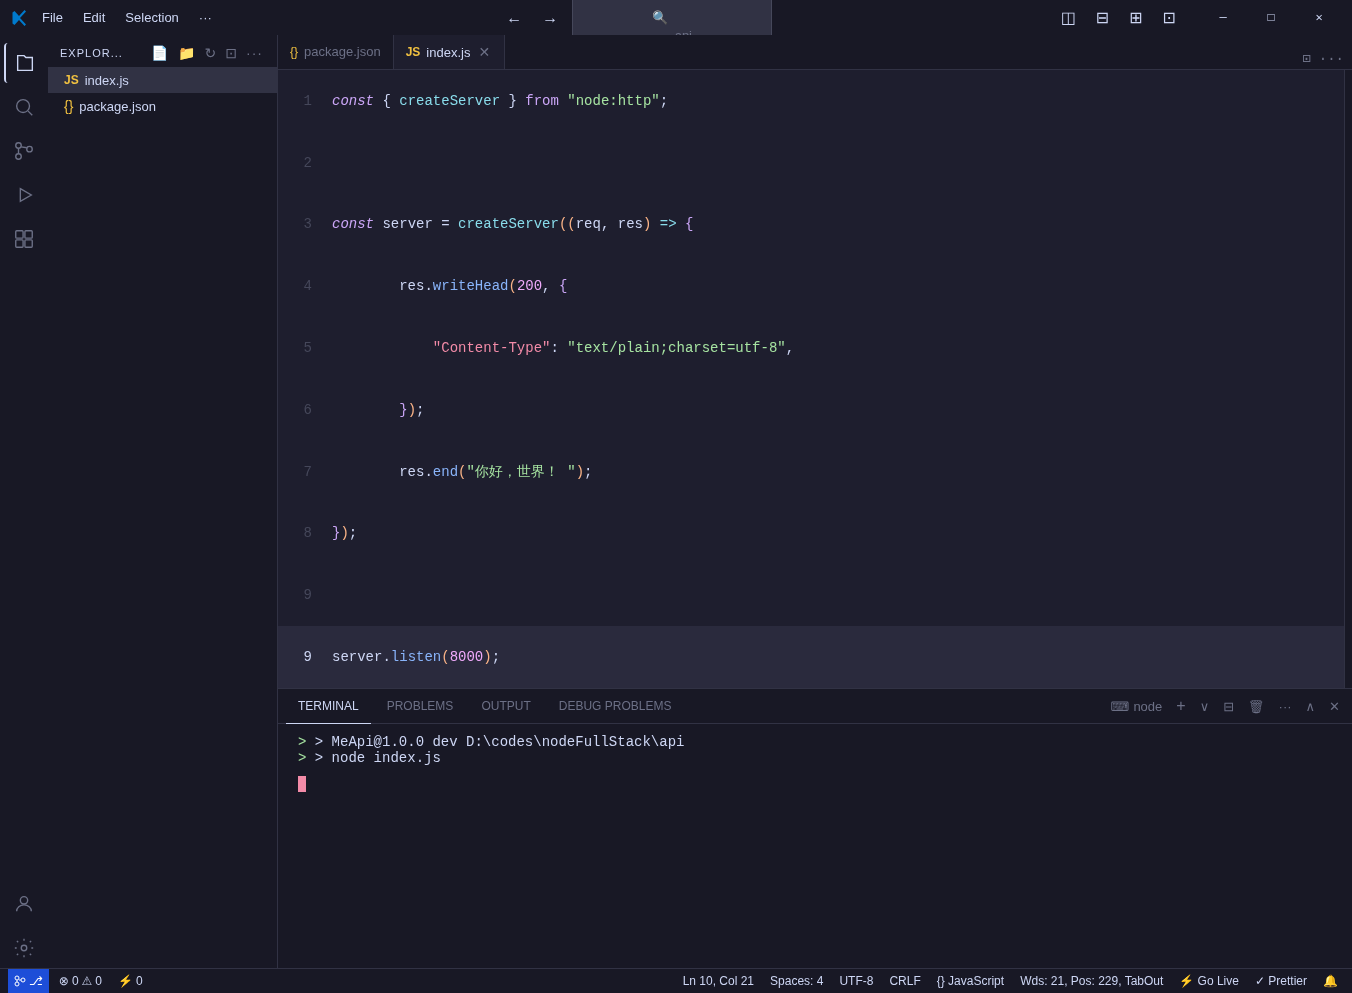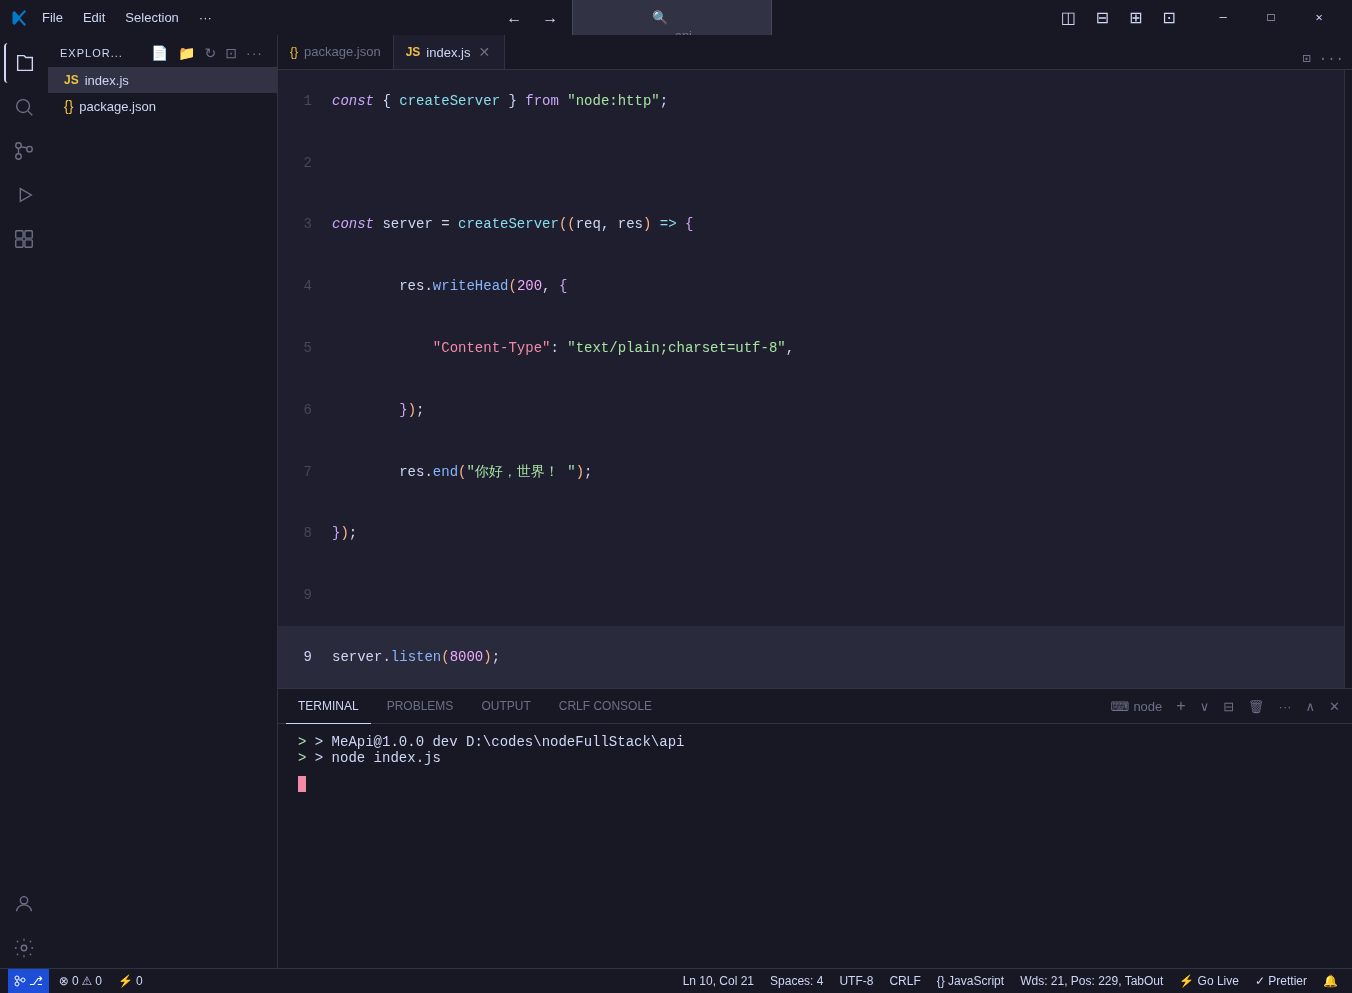--- a/index.html
+++ b/index.html
@@ -555,21 +555,21 @@
       </div>
 
       <div id="minimap"></div>
     </div>
 
     <div id="panel">
       <div id="panel-tabs">
         <div class="panel-tab active">TERMINAL</div>
         <div class="panel-tab">PROBLEMS</div>
         <div class="panel-tab">OUTPUT</div>
-        <div class="panel-tab">CRLF CONSOLE</div>
+        <div class="panel-tab">DEBUG PROBLEMS</div>
         <div class="panel-spacer"></div>
         <div class="panel-actions">
           <div class="panel-action-btn">
             <span>⌨</span>
             <span>node</span>
           </div>
           <div class="panel-action-btn" style="font-size:16px;">+</div>
           <div class="panel-action-btn">∨</div>
           <div class="panel-action-btn">⊟</div>
           <div class="panel-action-btn">🗑</div>

